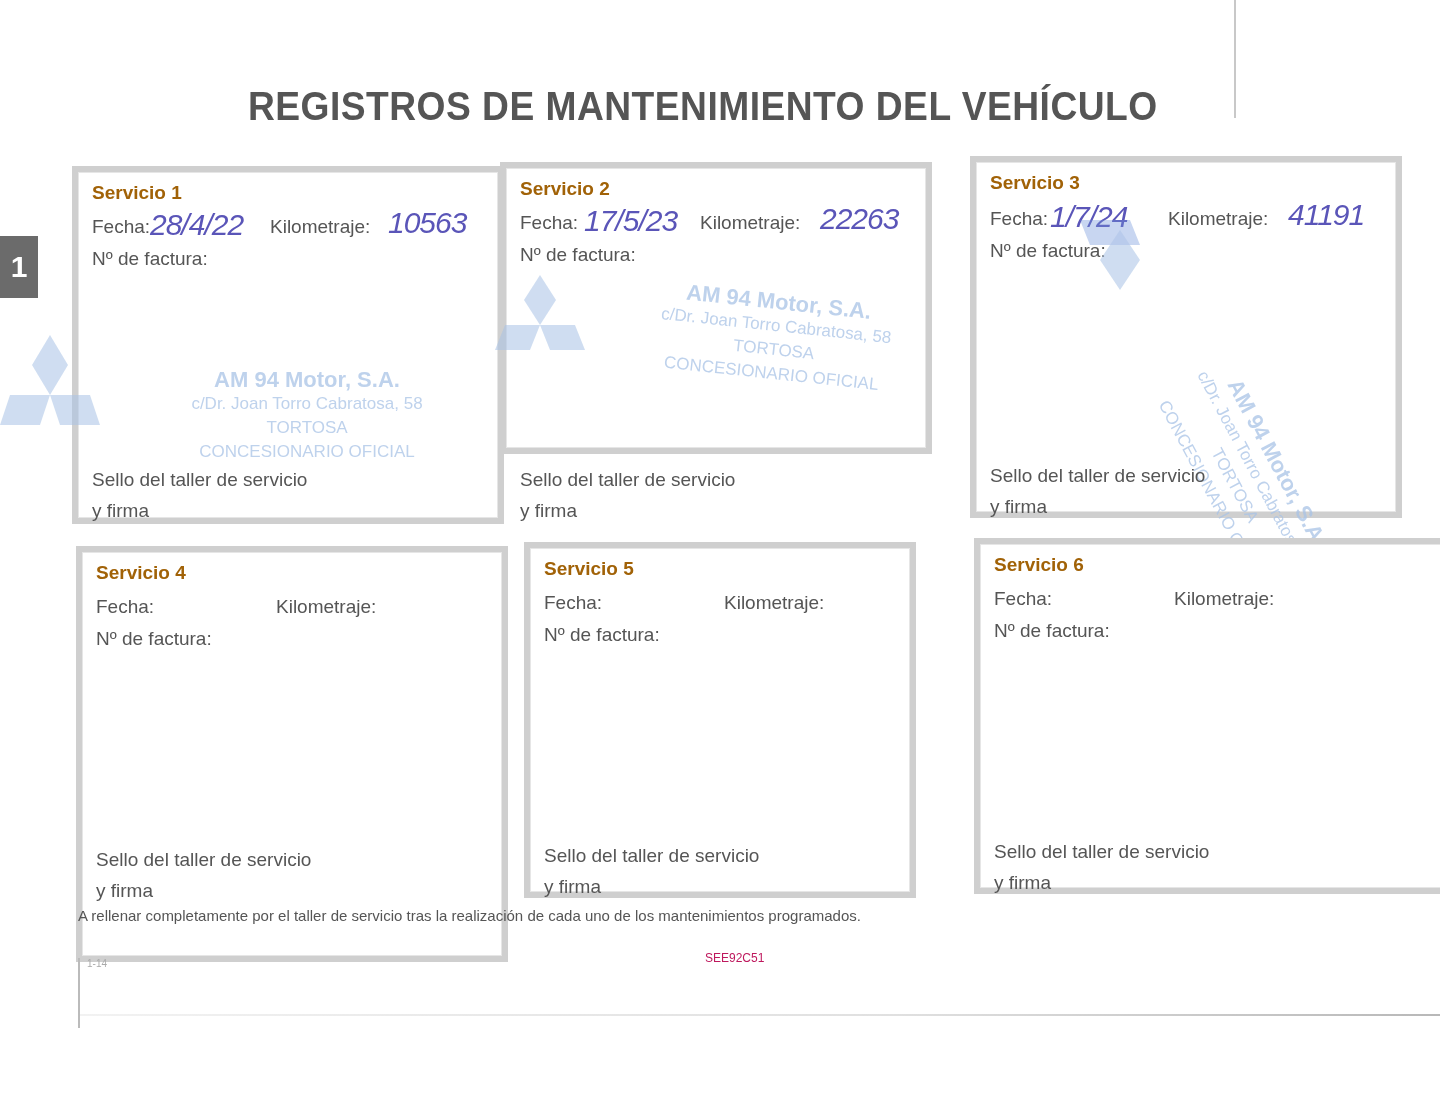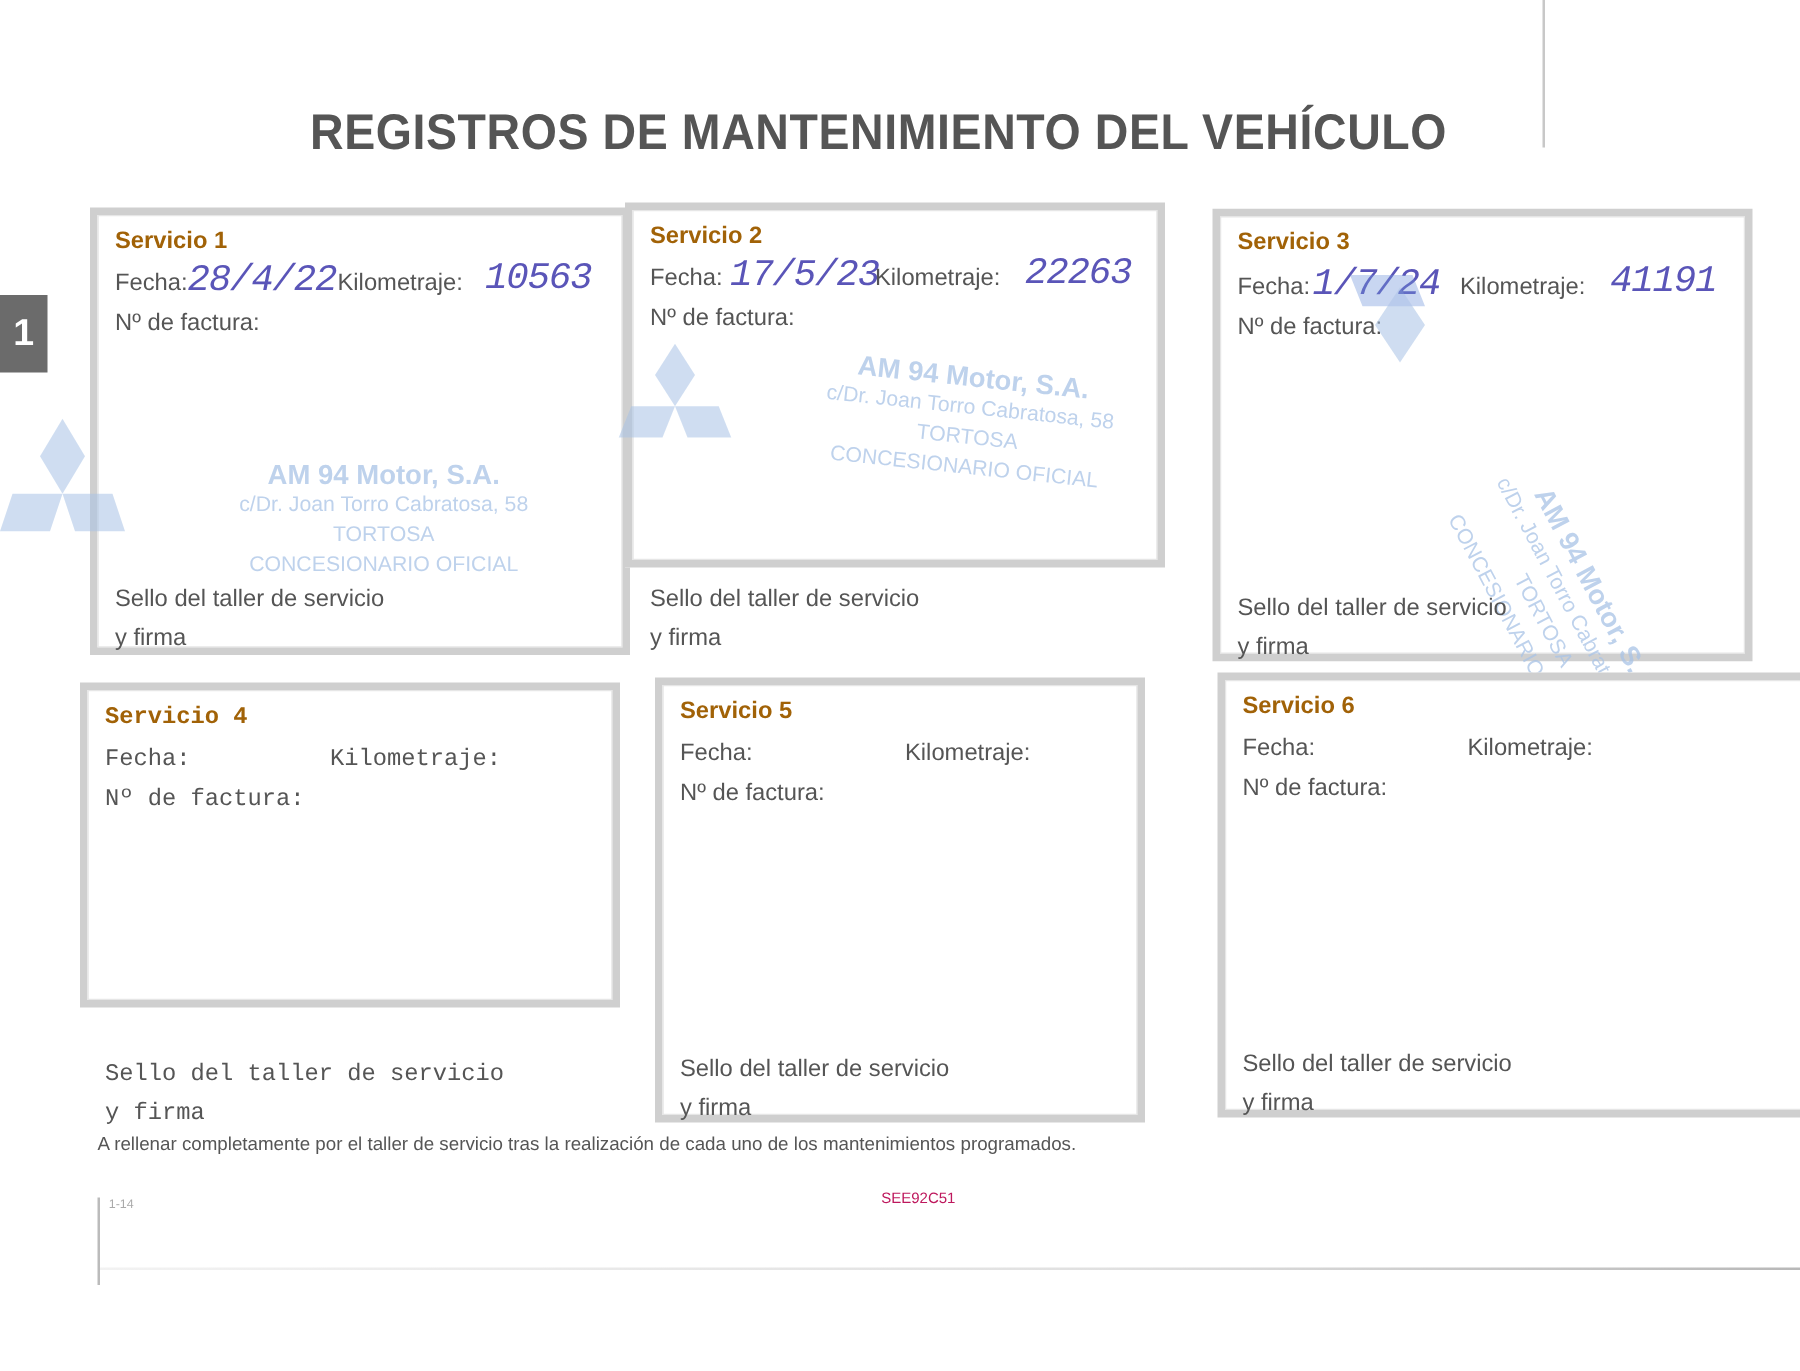--- a/index.html
+++ b/index.html
@@ -20,21 +20,21 @@
       position: absolute; left: 0; top: 236px; width: 38px; height: 62px; background: #6b6b6b;
       color: #ffffff; font-weight: bold; font-size: 30px; display: flex; align-items: center; justify-content: center;
     }
     .box {
       position: absolute; box-sizing: border-box; background: #ffffff;
       border: 6px solid #cfcfcf; box-shadow: inset 0 0 0 1px #e6e6e6;
     }
     .box .inner { position: absolute; left: 14px; top: 10px; right: 10px; bottom: 10px; }
     .svc-title { font-weight: bold; font-size: 19px; color: #a16207; position: absolute; left: 0; top: 0; }
     .row-label { font-size: 19px; color: #555; position: absolute; white-space: nowrap; }
-    .hand { font-family: Liberation Mono, monospace; color: #5a55b8; font-style: italic; font-size: 30px; position: absolute; white-space: nowrap; letter-spacing: -1px; }
+    .hand { font-family: Liberation Sans, sans-serif; color: #5a55b8; font-style: italic; font-size: 30px; position: absolute; white-space: nowrap; letter-spacing: -1px; }
     .seal-label { position: absolute; left: 0; font-size: 19px; color: #555; line-height: 31px; }
     .stamp { position: absolute; color: #a9c3e6; opacity: 0.75; font-size: 17px; text-align: center; white-space: nowrap; line-height: 24px; }
     .stamp .big { font-size: 22px; font-weight: bold; }
     .logo { position: absolute; opacity: 0.55; }
     .footnote { position: absolute; left: 78px; top: 907px; font-size: 15px; color: #555; white-space: nowrap; }
     .page-num { position: absolute; left: 87px; top: 958px; font-size: 10px; color: #aaa; }
     .doc-code { position: absolute; left: 705px; top: 951px; font-size: 12px; color: #be185d; }
     .left-rule { position: absolute; left: 78px; top: 958px; width: 2px; height: 70px; background: #bbb; }
     .bottom-rule { position: absolute; left: 80px; top: 1014px; width: 1360px; height: 2px; background: linear-gradient(90deg, #f2f2f2, #e0e0e0 60%, #b8b8b8); }
   </style>
@@ -80,21 +80,21 @@
       <div>TORTOSA</div>
       <div>CONCESIONARIO OFICIAL</div>
     </div>
     <div class="seal-label" style="top:286px">
       <div>Sello del taller de servicio</div>
       <div>y firma</div>
     </div>
   </div>
 </div>
 
-<div class="box" style="left:970px;top:167px;width:432px;height:362px;">
+<div class="box" style="left:970px;top:156px;width:432px;height:362px;">
   <div class="inner">
     <span class="svc-title">Servicio 3</span>
     <span class="row-label" style="left:0;top:36px">Fecha:</span>
     <span class="hand" style="left:60px;top:28px">1/7/24</span>
     <span class="row-label" style="left:178px;top:36px">Kilometraje:</span>
     <span class="hand" style="left:298px;top:26px">41191</span>
     <span class="row-label" style="left:0;top:68px">Nº de factura:</span>
     <div class="stamp" style="left:110px;top:260px;width:290px;transform:rotate(62deg);">
       <div class="big">AM 94 Motor, S.A.</div>
       <div>c/Dr. Joan Torro Cabratosa, 58</div>
@@ -116,21 +116,21 @@
 <svg class="logo" style="left:480px;top:270px" width="130" height="120" viewBox="0 0 130 120">
   <polygon points="60,5 76,30 60,55 44,30" fill="#a9c3e6"></polygon>
   <polygon points="60,55 25,55 15,80 50,80" fill="#a9c3e6"></polygon>
   <polygon points="60,55 95,55 105,80 70,80" fill="#a9c3e6"></polygon>
 </svg>
 <svg class="logo" style="left:1050px;top:210px" width="120" height="120" viewBox="0 0 120 120">
   <polygon points="70,20 90,50 70,80 50,50" fill="#a9c3e6"></polygon>
   <polygon points="30,10 80,10 90,35 40,35" fill="#6f94d8" opacity="0.7"></polygon>
 </svg>
 
-<div class="box" style="left:64px;top:546px;width:432px;height:260px;font-family:Liberation Mono, monospace;">
+<div class="box" style="left:76px;top:546px;width:432px;height:416px;">
   <div class="inner">
     <span class="svc-title">Servicio 4</span>
     <span class="row-label" style="left:0;top:34px">Fecha:</span>
     <span class="row-label" style="left:180px;top:34px">Kilometraje:</span>
     <span class="row-label" style="left:0;top:66px">Nº de factura:</span>
     <div class="seal-label" style="top:282px">
       <div>Sello del taller de servicio</div>
       <div>y firma</div>
     </div>
   </div>

